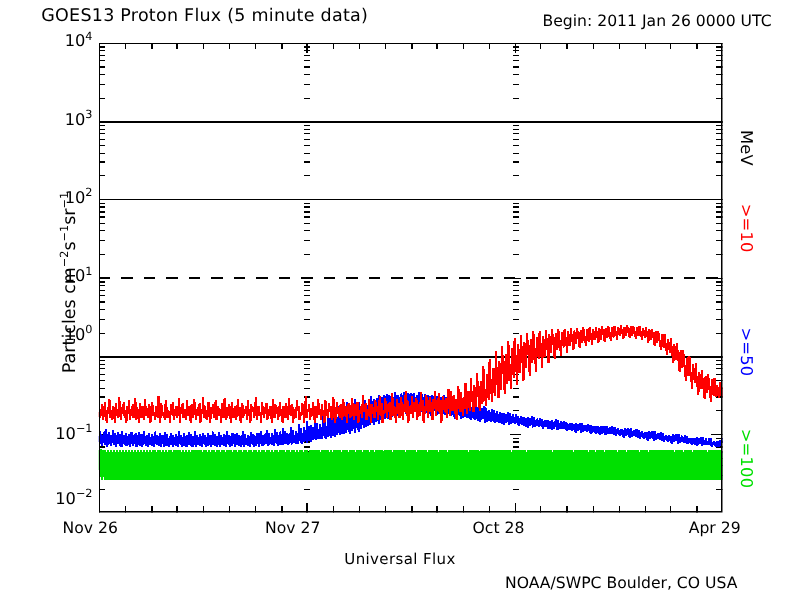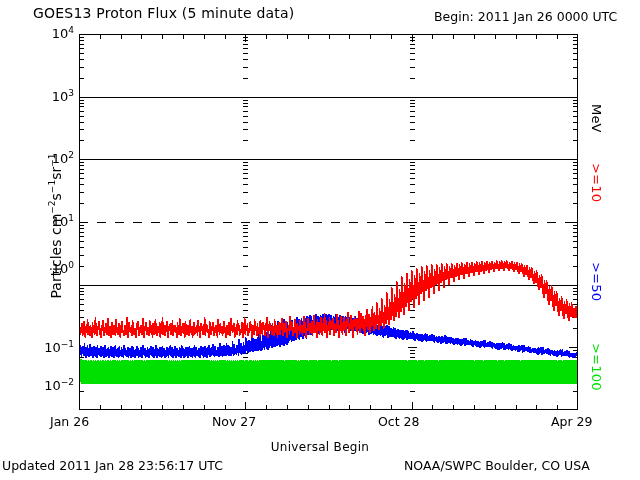--- a/index.html
+++ b/index.html
@@ -114,35 +114,34 @@
   <div class="abs" id="begin-label">Begin: 2011 Jan 26 0000 UTC</div>
 
   <div class="abs" id="y-axis-label">Particles cm<sup style="font-size:9px;vertical-align:super;line-height:0">−2</sup>s<sup style="font-size:9px;vertical-align:super;line-height:0">−1</sup>sr<sup style="font-size:9px;vertical-align:super;line-height:0">−1</sup></div>
 
   <div class="abs ytick-label" style="top:26px">10<sup>4</sup></div>
   <div class="abs ytick-label" style="top:89px">10<sup>3</sup></div>
   <div class="abs ytick-label" style="top:151px">10<sup>2</sup></div>
   <div class="abs ytick-label" style="top:214px">10<sup>1</sup></div>
   <div class="abs ytick-label" style="top:261px">10<sup>0</sup></div>
   <div class="abs ytick-label" style="top:340px">10<sup>−1</sup></div>
-  <div class="abs ytick-label" style="top:378px">10<sup>−2</sup></div>
-
-  <div class="abs xtick-label" style="left:50px">Jan 26</div>
+  <div class="abs ytick-label" style="top:392px">10<sup>−2</sup></div>
+
+  <div class="abs xtick-label" style="left:50px">Nov 26</div>
   <div class="abs xtick-label" style="left:212px">Nov 27</div>
   <div class="abs xtick-label" style="left:378px">Oct 28</div>
   <div class="abs xtick-label" style="left:551px">Apr 29</div>
 
-  <div class="abs" id="x-axis-label">Universal Begin</div>
+  <div class="abs" id="x-axis-label">Universal Flux</div>
 
   <div class="abs right-label" style="left:604px; top:104px; color:#000000; transform:rotate(90deg);">MeV</div>
   <div class="abs right-label" style="left:604px; top:163px; color:#ff0000; transform:rotate(90deg);">&gt;=10</div>
   <div class="abs right-label" style="left:604px; top:262px; color:#0000ff; transform:rotate(90deg);">&gt;=50</div>
   <div class="abs right-label" style="left:604px; top:343px; color:#00e000; transform:rotate(90deg);">&gt;=100</div>
 
-  <div class="abs" id="footer-updated">Updated 2011 Jan 28 23:56:17 UTC</div>
   <div class="abs" id="footer-source">NOAA/SWPC Boulder, CO USA</div>
 
   <div class="abs" id="plot-area">
     <svg id="plot-svg" width="499" height="376" viewBox="0 0 499 376" xmlns="http://www.w3.org/2000/svg" shape-rendering="crispEdges">
       <g id="grid-layer">
           <line x1="0" y1="251.5" x2="499" y2="251.5" stroke="#000" stroke-width="1"></line>
           <line x1="0" y1="125.5" x2="499" y2="125.5" stroke="#000" stroke-width="1"></line>
           <line x1="0" y1="63.5" x2="499" y2="63.5" stroke="#000" stroke-width="1"></line>
           <line x1="0" y1="188.5" x2="499" y2="188.5" stroke="#000" stroke-width="1.4" stroke-dasharray="9 9"></line>
         </g>

